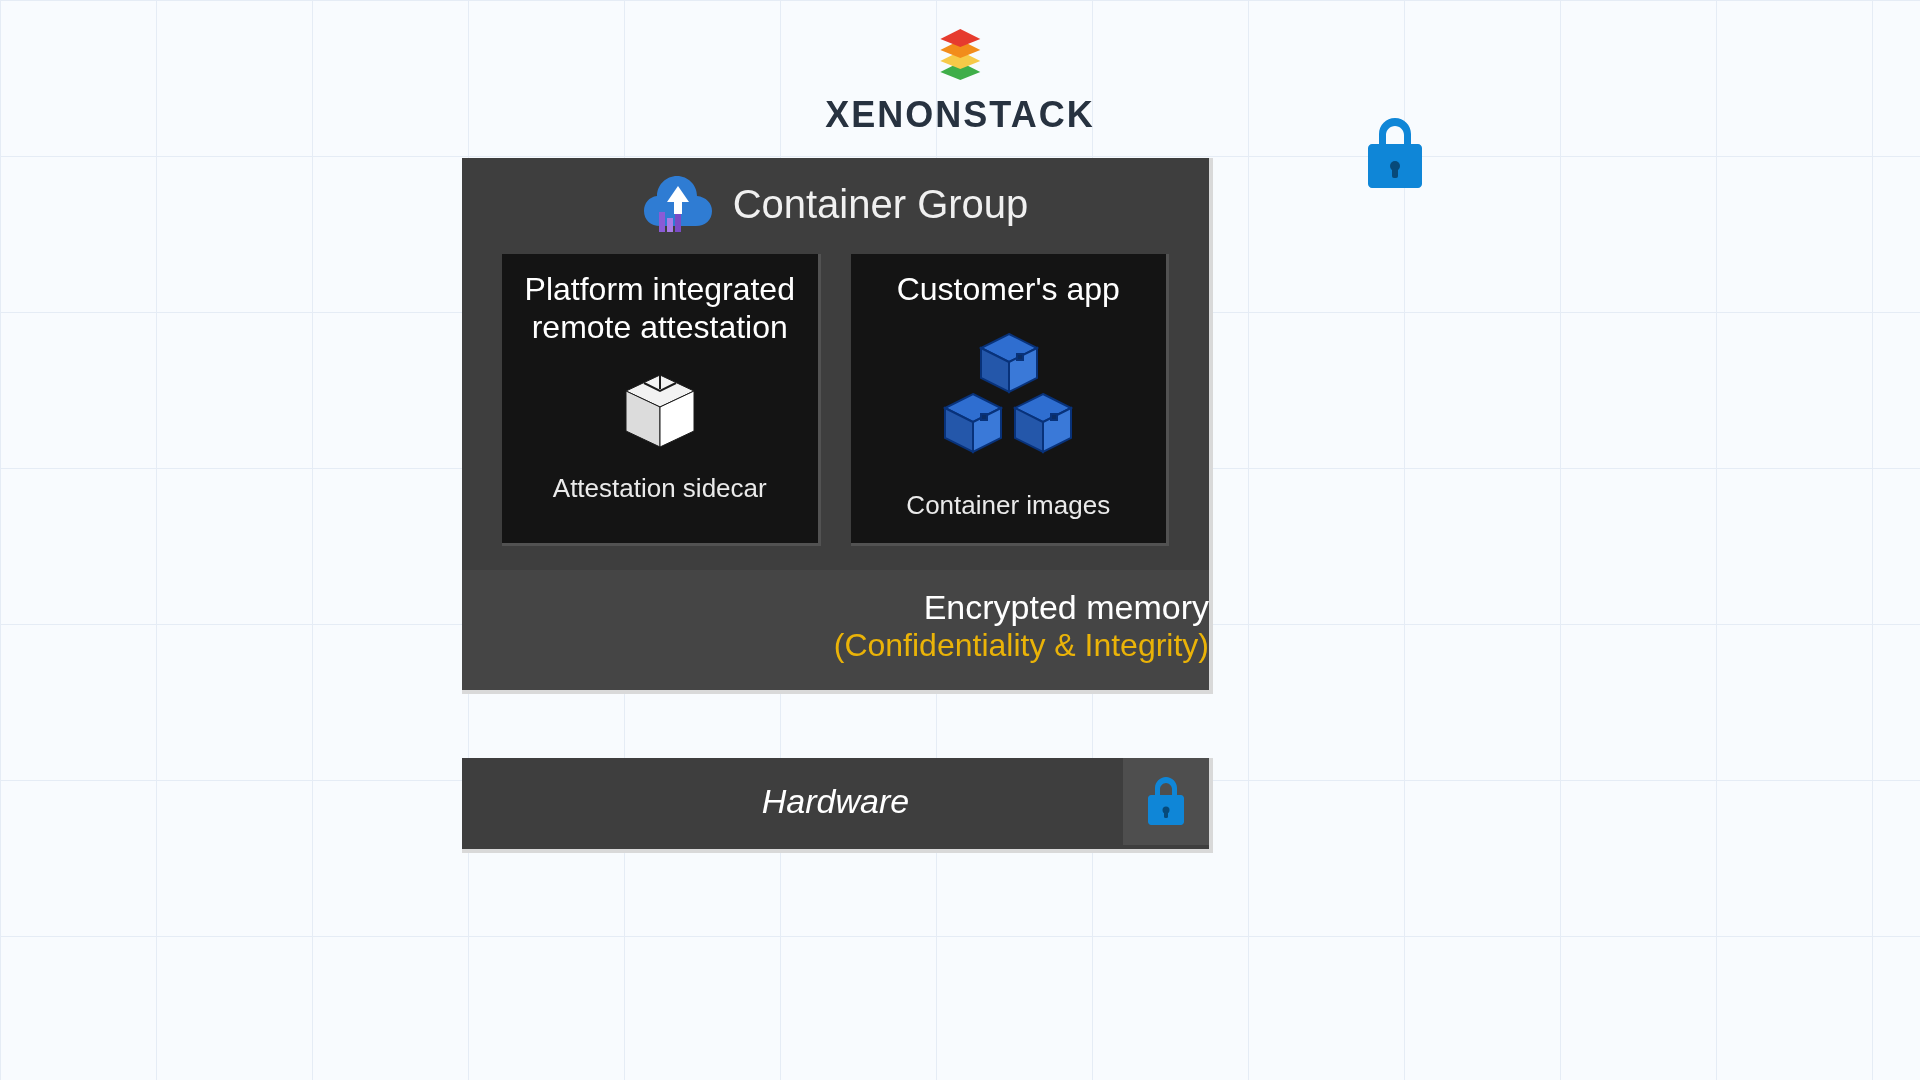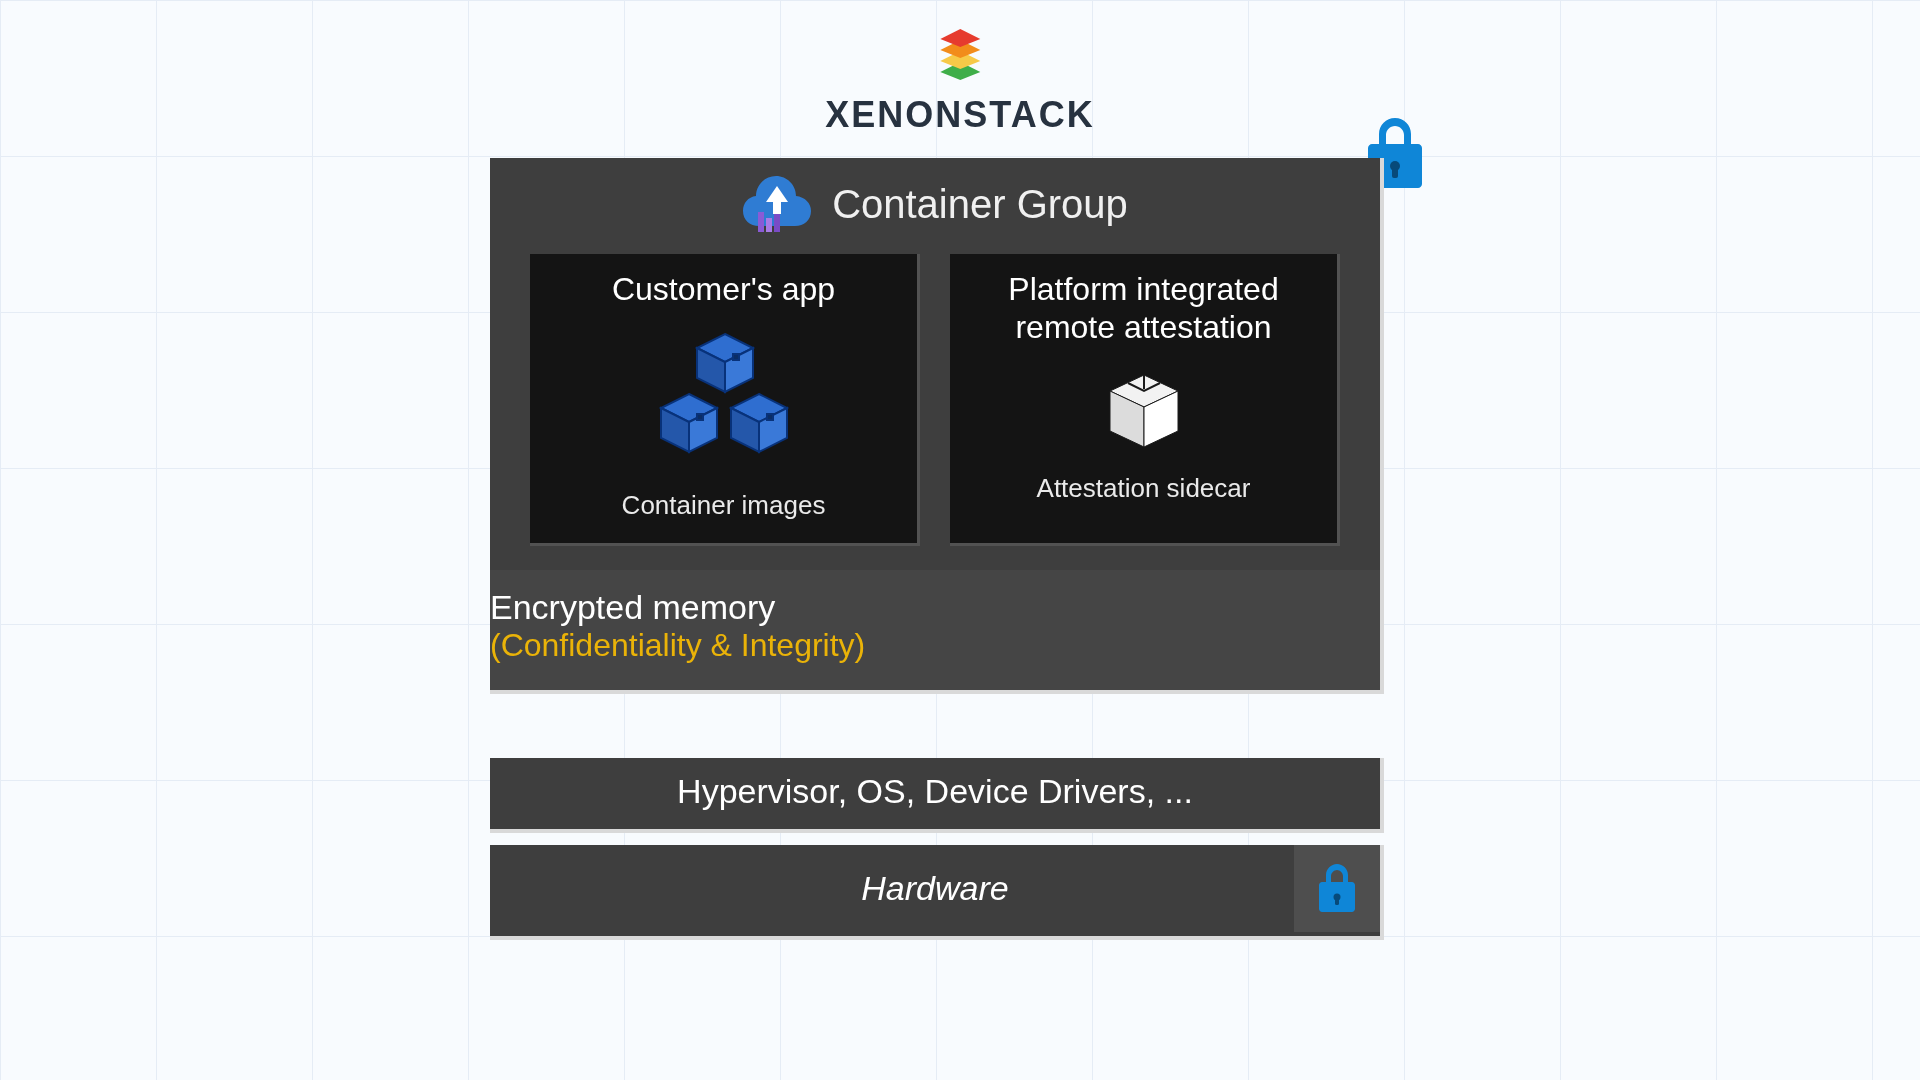--- a/index.html
+++ b/index.html
@@ -24,23 +24,23 @@
     display: flex;
     align-items: center;
     gap: 14px;
     flex-direction: column;
   }
   .logo-wrap .brand { font-size: 36px; letter-spacing: 2px; font-weight: 600; color: #273240; }
 
   
   .stack {
     position: absolute;
-    left: 490px;
+    left: 462px;
     top: 158px;
-    width: 894px;
+    width: 751px;
     display: flex;
     flex-direction: column;
     gap: 12px;
   }
 
   .panel {
     background: #3e3e3e;
     border-right: 4px solid #d9d9d9;
     border-bottom: 4px solid #d9d9d9;
     color: #fff;
@@ -71,21 +71,21 @@
     align-items: center;
     border-right: 3px solid #525252;
     border-bottom: 3px solid #525252;
   }
   .card .card-title { font-size: 32px; text-align: center; line-height: 1.2; color: #fff; }
   .card .card-sub { font-size: 26px; color: #eaeaea; margin-top: 14px; }
   .card .card-icon { margin: 22px 0 6px 0; }
 
   .mem {
     background: #454545;
-    text-align: left;
+    text-align: right;
     padding: 18px 0 26px 0;
   }
   .mem .l1 { font-size: 34px; color: #fff; }
   .mem .l2 { font-size: 32px; color: #eab308; }
 
   .bar {
     text-align: center;
     font-size: 34px;
     color: #fff;
     padding: 14px 0 18px 0;
@@ -150,20 +150,36 @@
             <rect x="0" y="0" width="6" height="20" fill="#8a5bd6"></rect>
             <rect x="8" y="6" width="6" height="14" fill="#a87be6"></rect>
             <rect x="16" y="2" width="6" height="18" fill="#7a4bc6"></rect>
           </g>
         </svg>
       </span>
       <span class="title">Container Group</span>
     </div>
 
     <div class="cg-body">
+      <div class="card">
+        <div class="card-title">Platform integrated remote attestation</div>
+        <div class="card-icon icon-cube">
+          <svg width="84" height="84" viewBox="0 0 84 84">
+            <g stroke="#1a1a1a" stroke-width="1">
+              <polygon points="42,6 76,22 42,38 8,22" fill="#f2f2f2"></polygon>
+              <polygon points="8,22 42,38 42,78 8,62" fill="#dcdcdc"></polygon>
+              <polygon points="76,22 42,38 42,78 76,62" fill="#ffffff"></polygon>
+              <line x1="42" y1="6" x2="42" y2="20" stroke="#1a1a1a" stroke-width="2"></line>
+              <polyline points="26,14 42,22 58,14" fill="none" stroke="#1a1a1a" stroke-width="2"></polyline>
+            </g>
+          </svg>
+        </div>
+        <div class="card-sub">Attestation sidecar</div>
+      </div>
+
       <div class="card">
         <div class="card-title">Customer's app</div>
         <div class="card-icon icon-boxes">
           <svg width="150" height="140" viewBox="0 0 150 140">
             <g fill="#2f6ed0" stroke="#08327a" stroke-width="2">
 
               <g transform="translate(48,4)">
                 <polygon points="28,0 56,14 28,28 0,14"></polygon>
                 <polygon points="0,14 28,28 28,58 0,44" fill="#2457aa"></polygon>
                 <polygon points="56,14 28,28 28,58 56,44" fill="#3a79d8"></polygon>
@@ -179,49 +195,30 @@
                 <polygon points="28,0 56,14 28,28 0,14"></polygon>
                 <polygon points="0,14 28,28 28,58 0,44" fill="#2457aa"></polygon>
                 <polygon points="56,14 28,28 28,58 56,44" fill="#3a79d8"></polygon>
                 <rect x="36" y="20" width="6" height="6" fill="#0a2d66"></rect>
               </g>
             </g>
           </svg>
         </div>
         <div class="card-sub">Container images</div>
       </div>
-
-      <div class="card">
-        <div class="card-title">Platform integrated remote attestation</div>
-        <div class="card-icon icon-cube">
-          <svg width="84" height="84" viewBox="0 0 84 84">
-            <g stroke="#1a1a1a" stroke-width="1">
-              <polygon points="42,6 76,22 42,38 8,22" fill="#f2f2f2"></polygon>
-              <polygon points="8,22 42,38 42,78 8,62" fill="#dcdcdc"></polygon>
-              <polygon points="76,22 42,38 42,78 76,62" fill="#ffffff"></polygon>
-              <line x1="42" y1="6" x2="42" y2="20" stroke="#1a1a1a" stroke-width="2"></line>
-              <polyline points="26,14 42,22 58,14" fill="none" stroke="#1a1a1a" stroke-width="2"></polyline>
-            </g>
-          </svg>
-        </div>
-        <div class="card-sub">Attestation sidecar</div>
-      </div>
     </div>
 
     <div class="mem">
       <div class="l1">Encrypted memory</div>
       <div class="l2">(Confidentiality &amp; Integrity)</div>
     </div>
   </div>
 
   <div style="height:40px"></div>
 
-  <div class="panel bar">
-    <span>Hypervisor, OS, Device Drivers, ...</span>
-  </div>
 
   <div class="panel bar hardware">
     <span>Hardware</span>
     <div class="hw-lock icon-lock">
       <svg width="44" height="52" viewBox="0 0 44 52">
         <path d="M22 1c-6 0-11 5-11 11v7H7c-1.5 0-3 1.5-3 3v24c0 1.5 1.5 3 3 3h30c1.5 0 3-1.5 3-3V22c0-1.5-1.5-3-3-3h-4v-7C33 6 28 1 22 1zm0 6c3 0 6 3 6 6v6H16v-6c0-3 3-6 6-6z" fill="#0f86d7"></path>
         <circle cx="22" cy="34" r="3.5" fill="#074a7a"></circle>
         <rect x="20" y="35" width="4" height="7" rx="1.5" fill="#074a7a"></rect>
       </svg>
     </div>

